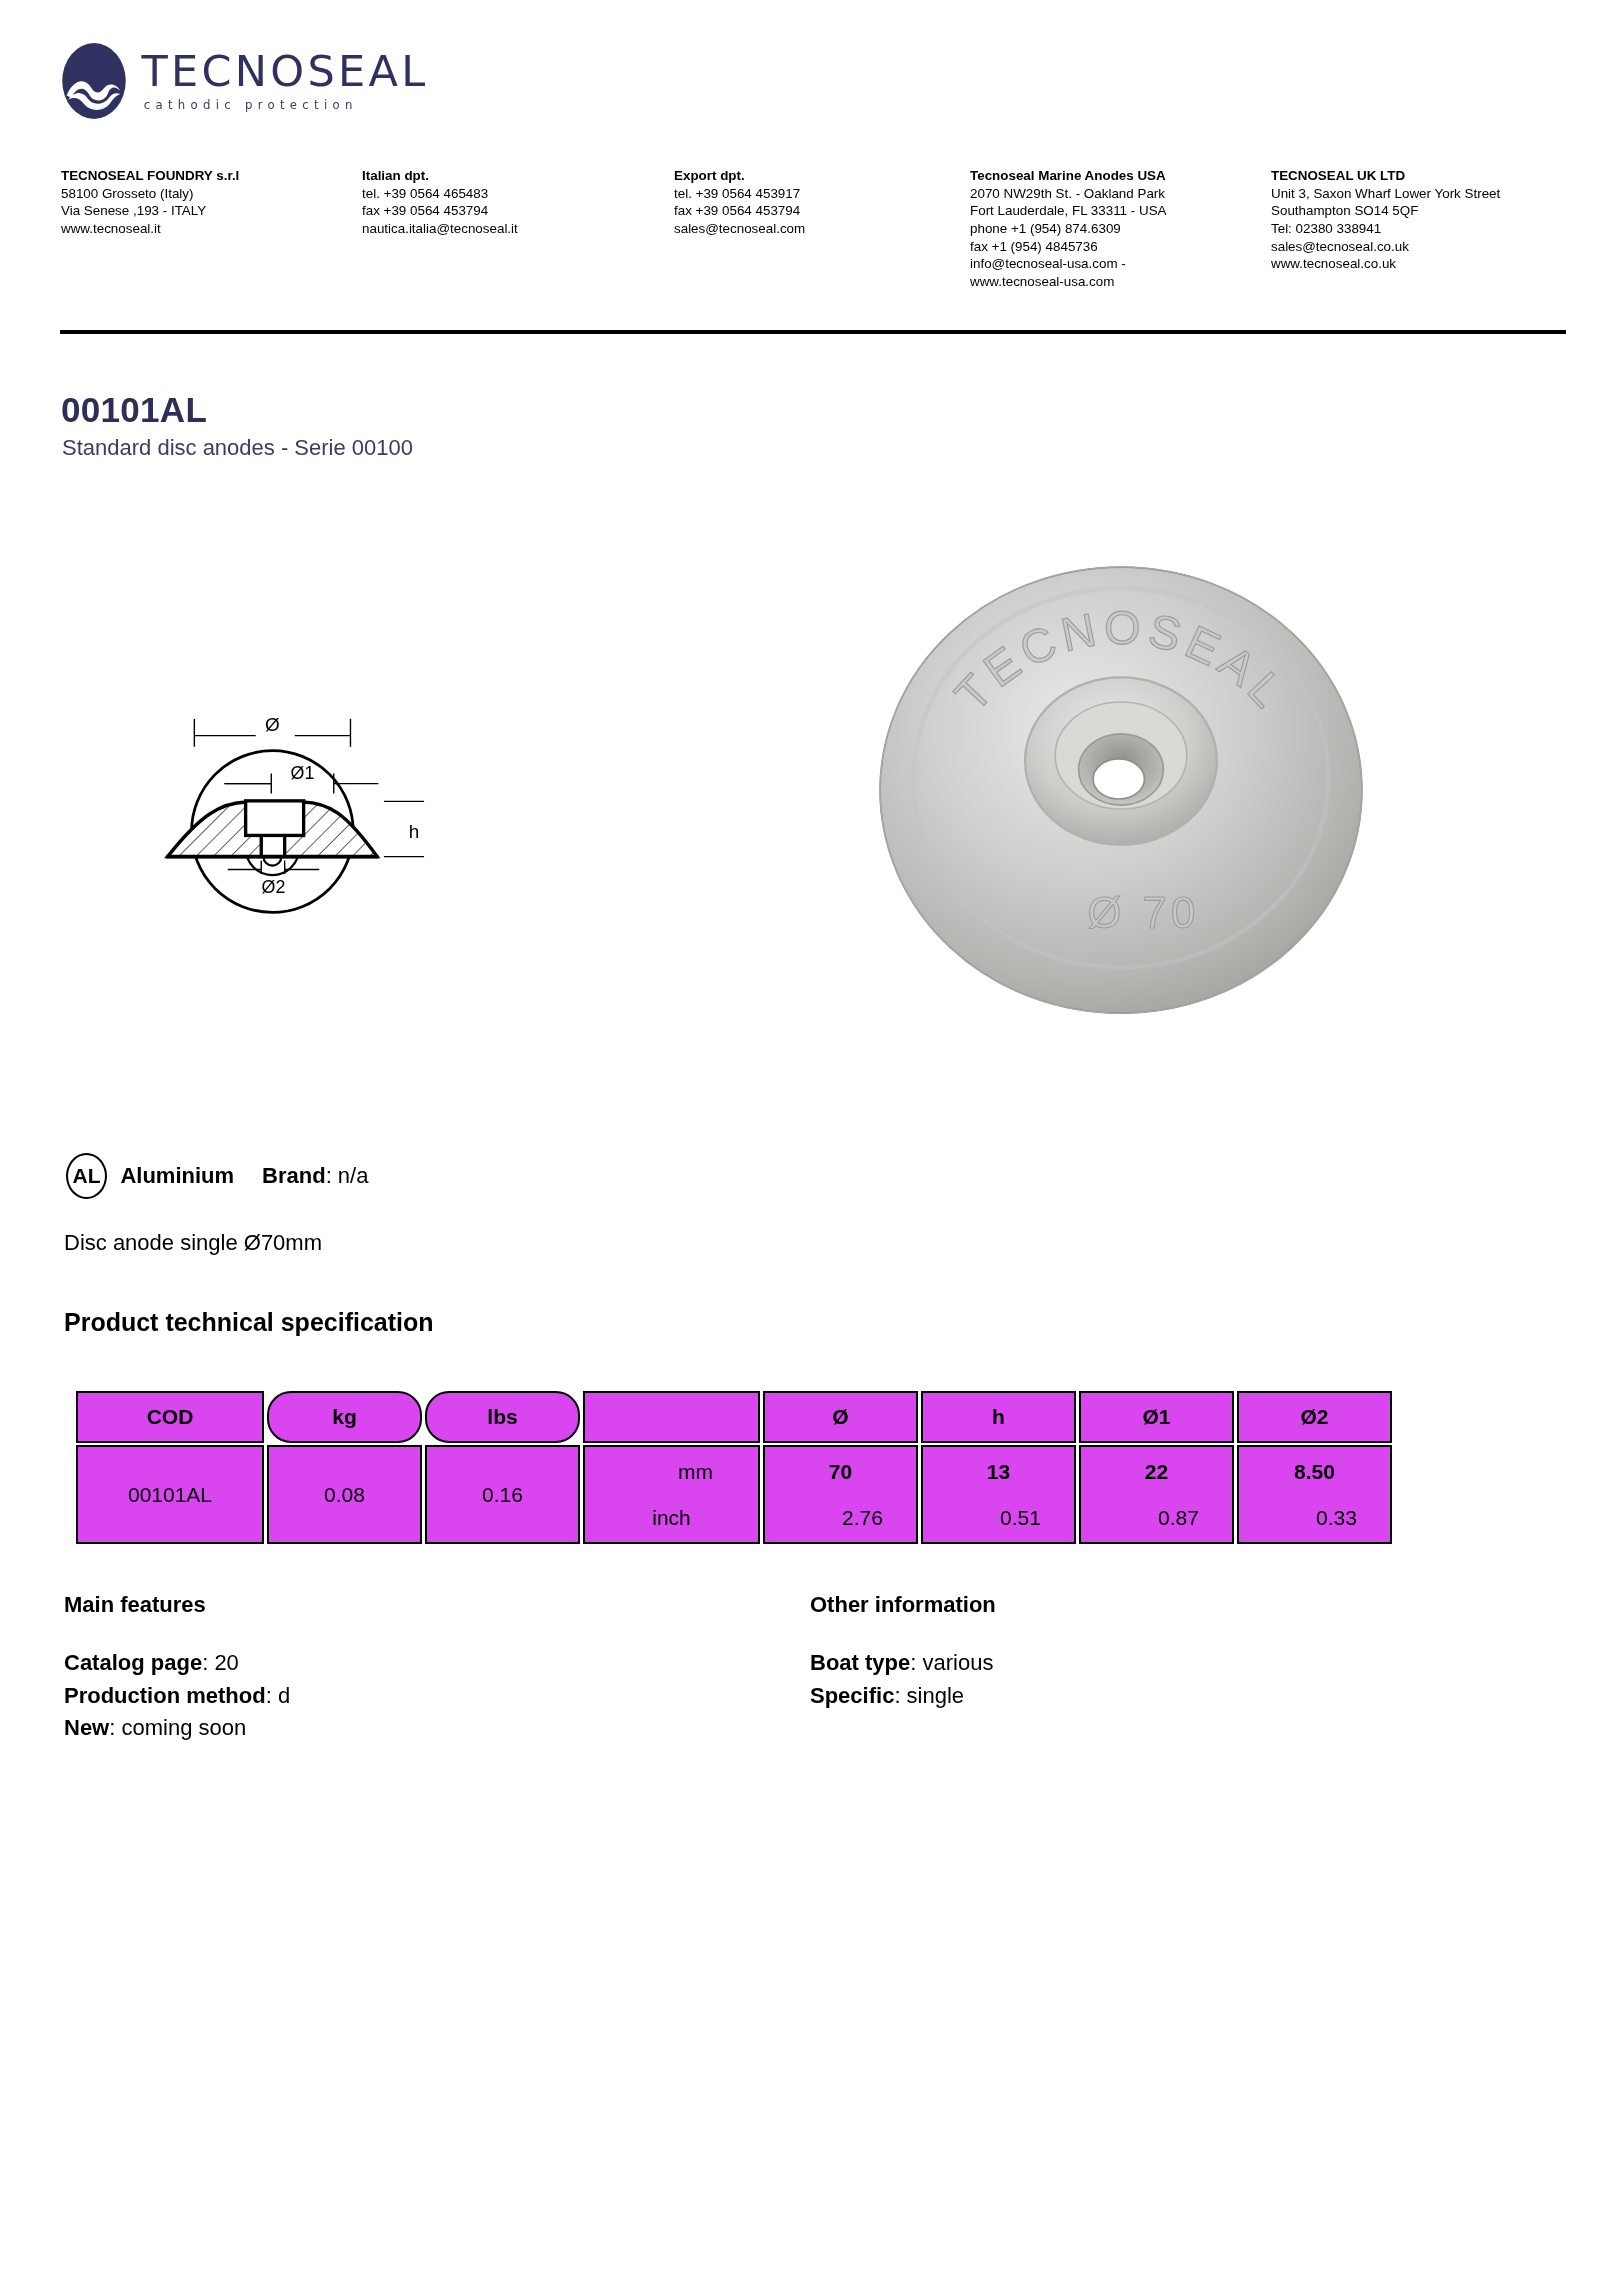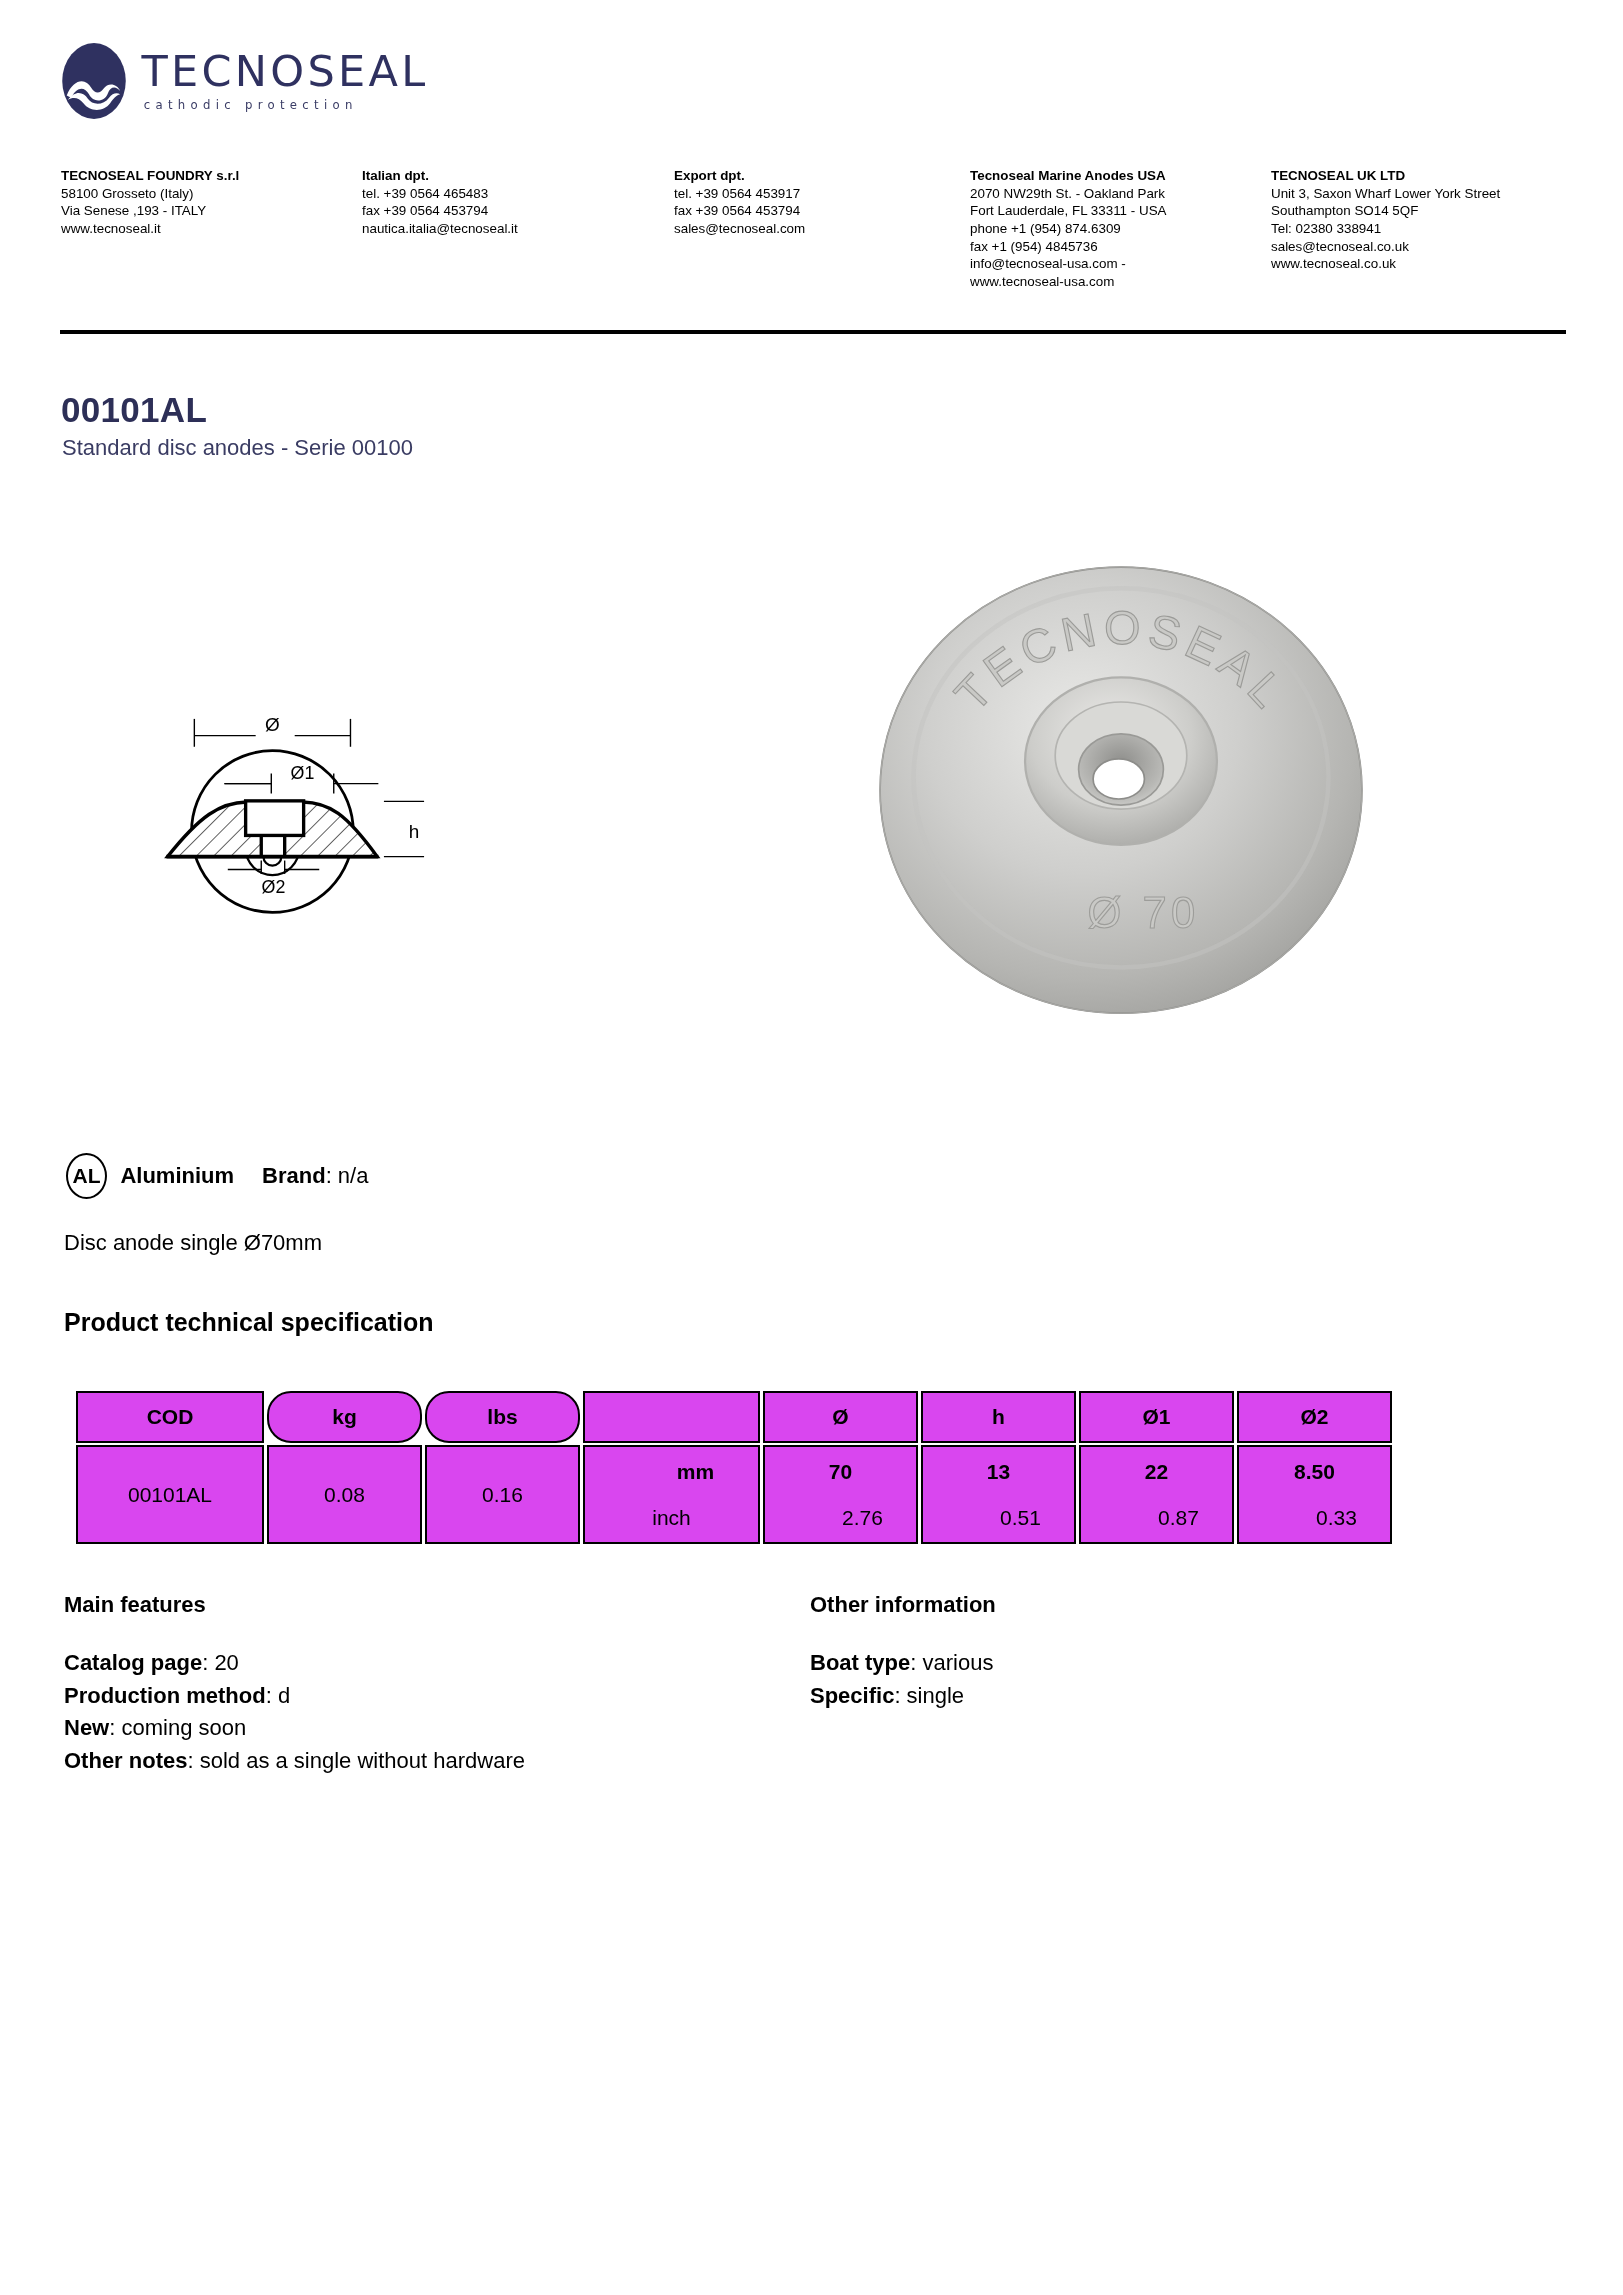--- a/index.html
+++ b/index.html
@@ -71,21 +71,21 @@
     font-size:21px; padding:0;
   }
   .tbl th { height:48px; font-weight:bold; }
   .tbl td { height:95px; }
   .c-cod { width:184px; }
   .c-kg, .c-lbs { width:151px;border-radius:24px; }
   .c-unit { width:173px; }
   .c-dim { width:151px; }
   .unit-stack { display:flex; flex-direction:column; justify-content:space-between; height:67px; padding:9px 0; }
   .unit-stack div { line-height:1; }
-  .u-mm { font-weight:bold;margin-left:48px; }
+  .u-mm { font-weight:normal;margin-left:48px; }
   .u-in { font-weight:400; }
   .v-mm { font-weight:bold; }
   .v-in { font-weight:400;margin-left:44px; }
 
   
   .feat-left { position:absolute; left:64px; top:1592px; width:697px; }
   .feat-right { position:absolute; left:810px; top:1592px; width:725px; }
   .feat-h { font-size:22px; font-weight:bold; margin-bottom:29px; }
   .feat-line { font-size:22px; line-height:1.48; }
   .feat-line b { font-weight:bold; }
@@ -324,21 +324,20 @@
         </td>
       </tr>
     </tbody>
   </table>
 
   <div class="feat-left">
     <div class="feat-h">Main features</div>
     <div class="feat-line"><b>Catalog page</b><span>: </span><span>20</span></div>
     <div class="feat-line"><b>Production method</b><span>: </span><span>d</span></div>
     <div class="feat-line"><b>New</b><span>: </span><span>coming soon</span></div>
-    <div class="feat-line"><b>Other notes</b><span>: </span><span>sold as a single without hardware</span></div>
   </div>
 
   <div class="feat-right">
     <div class="feat-h">Other information</div>
     <div class="feat-line"><b>Boat type</b><span>: </span><span>various</span></div>
     <div class="feat-line"><b>Specific</b><span>: </span><span>single</span></div>
   </div>
 
 
 </div>

